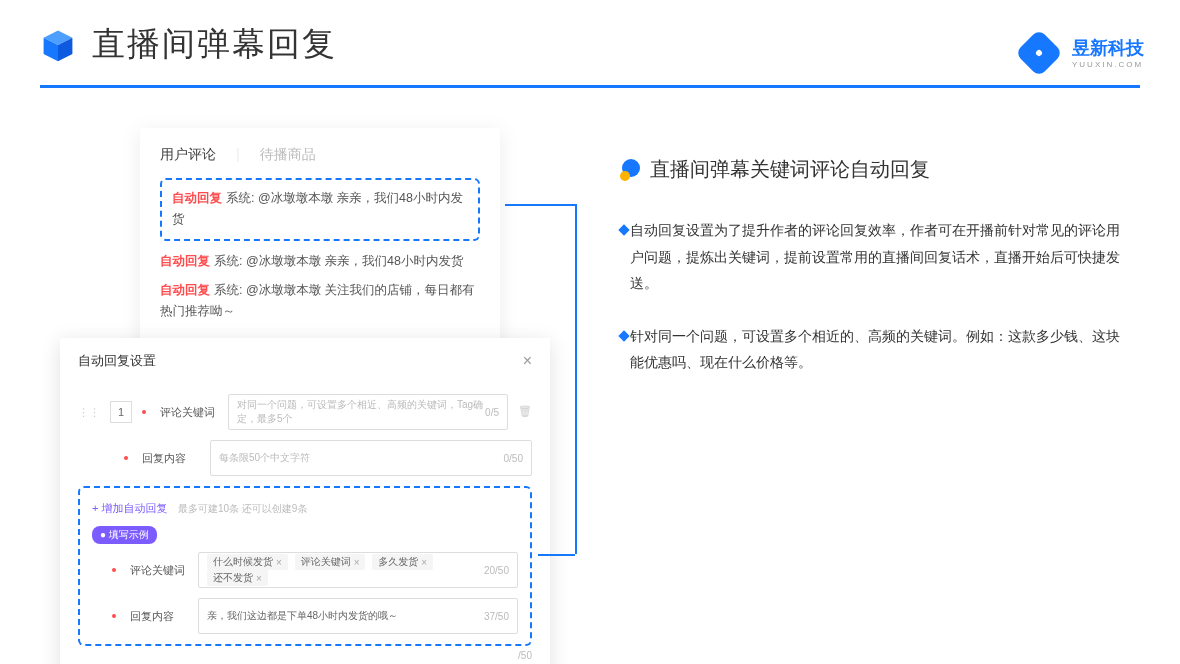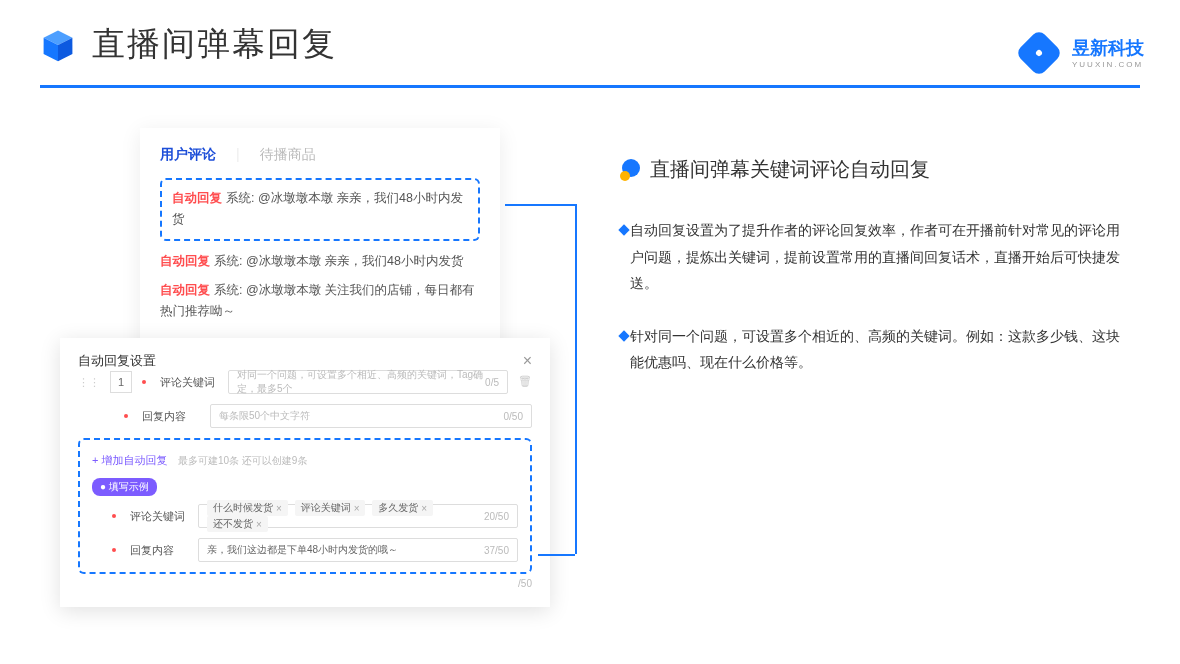--- a/index.html
+++ b/index.html
@@ -11,34 +11,34 @@
 .brand-icon{width:34px;height:34px;background:#1677ff;border-radius:8px;transform:rotate(45deg);position:relative}
 .brand-icon::after{content:"";position:absolute;width:6px;height:6px;background:#fff;border-radius:50%;top:14px;left:14px}
 .brand-text{font-size:18px;font-weight:700;color:#1677ff}
 .brand-sub{font-size:8px;color:#999;letter-spacing:2px}
 .hr{height:3px;background:#1677ff;margin:18px 40px 0 40px}
 .main{display:flex;padding:40px 40px 0 60px;gap:60px}
 .left{width:500px;position:relative}
 .right{flex:1;padding-top:28px}
 .panel-comments{width:360px;margin-left:80px;background:#fff;box-shadow:0 4px 20px rgba(0,0,0,.08);padding:18px 20px 24px 20px}
 .tabs{display:flex;gap:20px;font-size:14px;margin-bottom:14px}
-.tab-active{font-weight:700;color:#1d4ed8}
+.tab-active{font-weight:400;color:#404040}
 .tab-inactive{color:#bbb}
 .tab-div{color:#eee}
 .highlight-box{border:2px dashed #1677ff;border-radius:6px;padding:8px 10px;margin-bottom:10px}
 .reply-row{font-size:12.5px;color:#555;line-height:1.7;margin-bottom:8px}
 .badge{color:#ff4d4f;font-weight:600;margin-right:4px}
 .panel-settings{width:490px;background:#fff;box-shadow:0 4px 20px rgba(0,0,0,.12);padding:14px 18px 18px 18px;position:absolute;top:210px;left:0}
-.set-header{display:flex;justify-content:space-between;align-items:center;font-size:13px;color:#333;margin-bottom:0}
+.set-header{display:flex;justify-content:space-between;align-items:center;font-size:13px;color:#333;margin-bottom:24px}
 .close-x{color:#999;font-size:16px;cursor:pointer}
 .form-row{display:flex;align-items:center;gap:10px;margin-bottom:10px;font-size:11px}
 .idx-box{width:22px;height:22px;border:1px solid #ddd;display:flex;align-items:center;justify-content:center;color:#666;font-size:11px}
 .red-dot{width:4px;height:4px;background:#ff4d4f;border-radius:50%;display:inline-block;margin-right:4px;vertical-align:middle}
 .lbl{color:#555;width:58px;font-size:11px}
-.inp{flex:1;height:24px;border:1px solid #ddd;border-radius:2px;padding:0 8px;font-size:10px;color:#bbb;display:flex;align-items:center;justify-content:space-between}
+.inp{flex:1;height:36px;border:1px solid #ddd;border-radius:2px;padding:0 8px;font-size:10px;color:#bbb;display:flex;align-items:center;justify-content:space-between}
 .cnt{color:#bbb;font-size:10px}
 .del-icon{width:14px;height:14px;color:#ccc}
 .dashed-group{border:2px dashed #1677ff;border-radius:6px;padding:10px 12px;margin-top:6px}
 .add-link{color:#7c5cff;font-size:11px;margin-bottom:8px;display:inline-block}
 .add-hint{color:#bbb;font-size:10px;margin-left:6px}
 .example-badge{background:#7c5cff;color:#fff;font-size:10px;padding:2px 8px;border-radius:8px;display:inline-block;margin-bottom:8px}
 .tag{display:inline-flex;align-items:center;background:#f5f5f5;border-radius:2px;padding:1px 6px;font-size:10px;color:#666;margin-right:4px}
 .tag-x{margin-left:3px;color:#aaa}
 .sec-title-row{display:flex;align-items:center;gap:8px;margin-bottom:34px}
 .sec-icon{width:22px;height:22px;position:relative}

